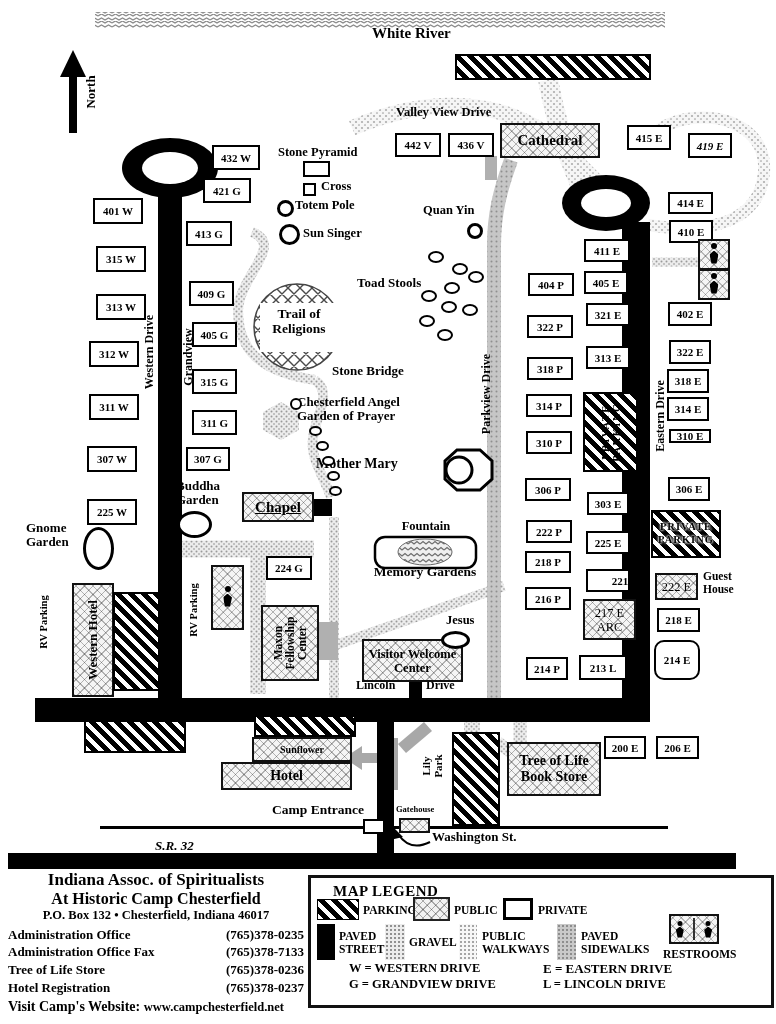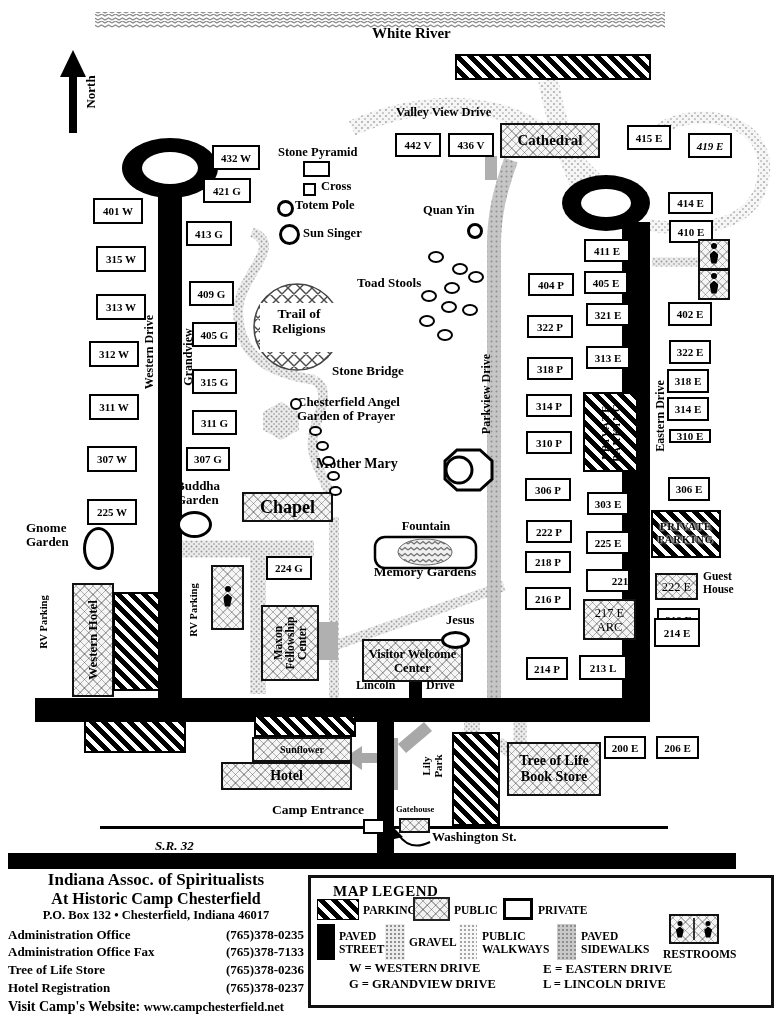--- a/index.html
+++ b/index.html
@@ -213,21 +213,21 @@
     <div class="f lot" style="left: 688px; top: 133px; width: 44px; height: 25px; font-style: italic;">419 E</div>
     <div class="f lot" style="left: 668px; top: 192px; width: 45px; height: 22px;">414 E</div>
     <div class="f lot" style="left: 669px; top: 220px; width: 44px; height: 23px;">410 E</div>
     <div class="f lot" style="left: 668px; top: 302px; width: 44px; height: 24px;">402 E</div>
     <div class="f lot" style="left: 669px; top: 340px; width: 42px; height: 24px;">322 E</div>
     <div class="f lot" style="left: 667px; top: 369px; width: 42px; height: 24px;">318 E</div>
     <div class="f lot" style="left: 667px; top: 397px; width: 42px; height: 24px;">314 E</div>
     <div class="f lot" style="left: 669px; top: 429px; width: 42px; height: 14px;">310 E</div>
     <div class="f lot" style="left: 668px; top: 477px; width: 42px; height: 24px;">306 E</div>
     <div class="f lot" style="left: 657px; top: 608px; width: 43px; height: 24px;">218 E</div>
-    <div class="f lot" style="left: 654px; top: 618px; width: 46px; height: 29px;">214 E</div>
+    <div class="f lot" style="left: 654px; top: 640px; width: 46px; height: 40px; border-radius: 10px;">214 E</div>
     <div class="f lot" style="left: 604px; top: 736px; width: 42px; height: 23px;">200 E</div>
     <div class="f lot" style="left: 656px; top: 736px; width: 43px; height: 23px;">206 E</div>
     <div class="f lot" style="left: 584px; top: 239px; width: 46px; height: 23px;">411 E</div>
     <div class="f lot" style="left: 584px; top: 271px; width: 44px; height: 23px;">405 E</div>
     <div class="f lot" style="left: 586px; top: 303px; width: 44px; height: 23px;">321 E</div>
     <div class="f lot" style="left: 586px; top: 346px; width: 44px; height: 23px;">313 E</div>
     <div class="f lot" style="left: 587px; top: 492px; width: 42px; height: 23px;">303 E</div>
     <div class="f lot" style="left: 586px; top: 531px; width: 44px; height: 23px;">225 E</div>
     <div class="f lot" style="left: 586px; top: 569px; width: 44px; height: 23px; padding-left: 34px;">221 E</div>
     <div class="f lot" style="left: 579px; top: 655px; width: 48px; height: 25px;">213 L</div>
@@ -235,21 +235,21 @@
     <div class="f lot" style="left: 527px; top: 315px; width: 46px; height: 23px;">322 P</div>
     <div class="f lot" style="left: 527px; top: 357px; width: 46px; height: 23px;">318 P</div>
     <div class="f lot" style="left: 526px; top: 394px; width: 46px; height: 23px;">314 P</div>
     <div class="f lot" style="left: 526px; top: 431px; width: 46px; height: 23px;">310 P</div>
     <div class="f lot" style="left: 525px; top: 478px; width: 46px; height: 23px;">306 P</div>
     <div class="f lot" style="left: 526px; top: 520px; width: 46px; height: 23px;">222 P</div>
     <div class="f lot" style="left: 525px; top: 551px; width: 46px; height: 22px;">218 P</div>
     <div class="f lot" style="left: 525px; top: 587px; width: 46px; height: 23px;">216 P</div>
     <div class="f lot" style="left: 526px; top: 657px; width: 42px; height: 23px;">214 P</div>
     <div class="f bldg" style="left: 500px; top: 123px; width: 100px; height: 35px; font-size: 15px;">Cathedral</div>
-    <div class="f bldg" style="left: 242px; top: 492px; width: 91px; height: 30px; font-size: 18px;">Chapel</div>
+    <div class="f bldg" style="left: 242px; top: 492px; width: 72px; height: 30px; font-size: 15px; text-decoration: underline;">Chapel</div>
     <div class="f bldg" style="left: 362px; top: 639px; width: 101px; height: 43px; font-size: 12.5px;">Visitor Welcome
 Center</div>
     <div class="f bldg" style="left: 507px; top: 742px; width: 94px; height: 54px; font-size: 14px;">Tree of Life
 Book Store</div>
     <div class="f bldg" style="left: 252px; top: 737px; width: 100px; height: 25px; font-size: 10px;">Sunflower</div>
     <div class="f bldg" style="left: 221px; top: 762px; width: 131px; height: 28px; font-size: 14px;">Hotel</div>
     <div class="f bldg" style="left: 72px; top: 583px; width: 42px; height: 114px;"></div>
     <div class="f vlbl" style="left: 93px; top: 640px; font-size: 13px;">Western Hotel</div>
     <div class="f bldg" style="left: 261px; top: 605px; width: 58px; height: 76px;"></div>
     <div class="f vlbl" style="left: 290px; top: 643px; font-size: 11.5px;">Maxon

